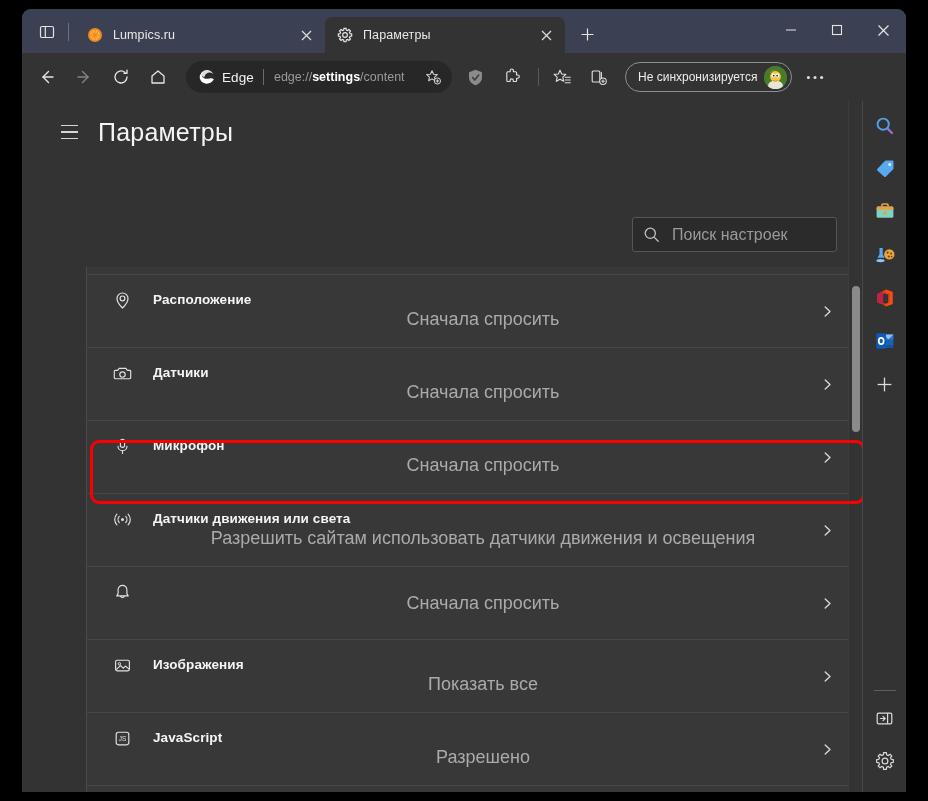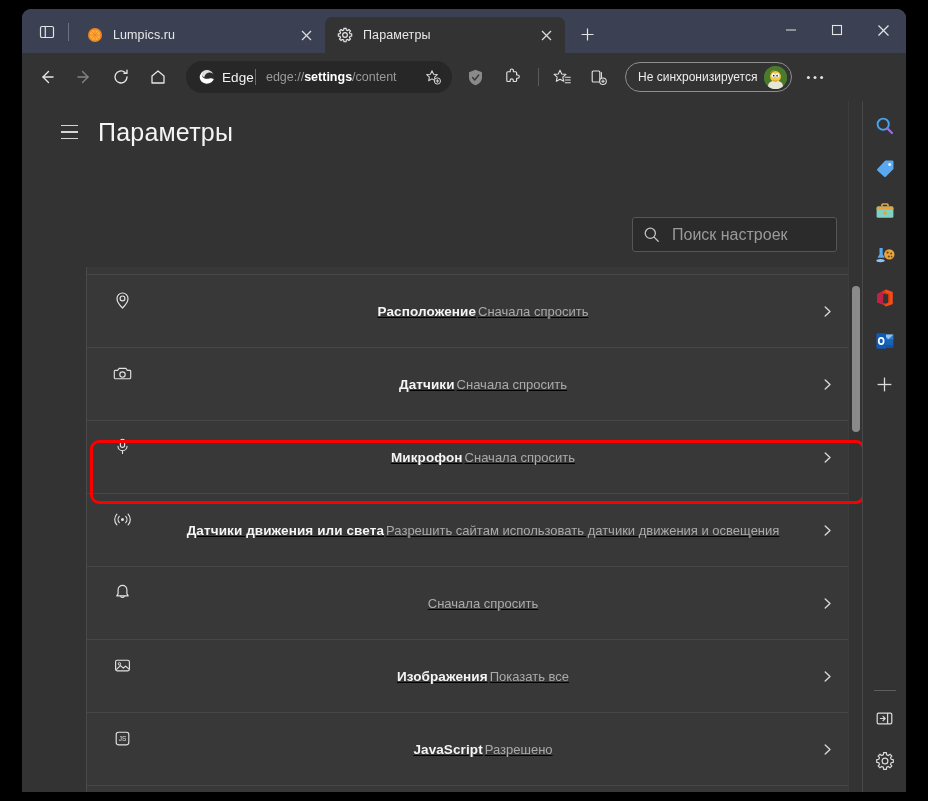--- a/index.html
+++ b/index.html
@@ -131,21 +131,21 @@
     align-items: center;
     padding: 0 6px 0 12px;
     margin: 0 6px 0 8px;
     max-width: 266px;
     cursor: text;
   }
   .edge-logo { width: 18px; height: 18px; flex: 0 0 18px; margin-right: 6px; }
   .edge-word {
     font-size: 13.5px;
     color: #f2f2f2;
-    margin-right: 1px;
+    margin-right: 9px;
     letter-spacing: 0.1px;
   }
   .addr-sep { width: 1px; height: 16px; background: #6a6a6a; margin-right: 10px; }
   .addr-url {
     flex: 1 1 auto;
     font-size: 12.5px;
     color: #9a9a9a;
     white-space: nowrap;
     overflow: hidden;
   }
@@ -283,37 +283,37 @@
   .srow .icon-cell {
     width: 46px; flex: 0 0 46px;
     display: flex; align-items: center; justify-content: flex-start;
     padding-left: 6px;
     align-self: flex-start;
     margin-top: 16px;
   }
   .srow .txt-cell {
     flex: 1 1 auto;
     display: flex;
-    flex-direction: row;
+    flex-direction: column;
     justify-content: center;
     gap: 2px;
     min-width: 0;
-    text-decoration: underline;
   }
   .srow .s-title {
     font-size: 13.5px;
     font-weight: bold;
     color: #f5f5f5;
     letter-spacing: 0.1px;
     white-space: nowrap;
   }
   .srow .s-sub {
-    font-size: 13px;
+    font-size: 18px;
     color: #aaaaaa;
     white-space: nowrap;
+    text-align: center;
   }
   .srow .chev-cell {
     width: 28px; flex: 0 0 28px;
     display: flex; align-items: center; justify-content: center;
   }
 
   
   #highlight-box {
     position: absolute;
     left: 68px;

